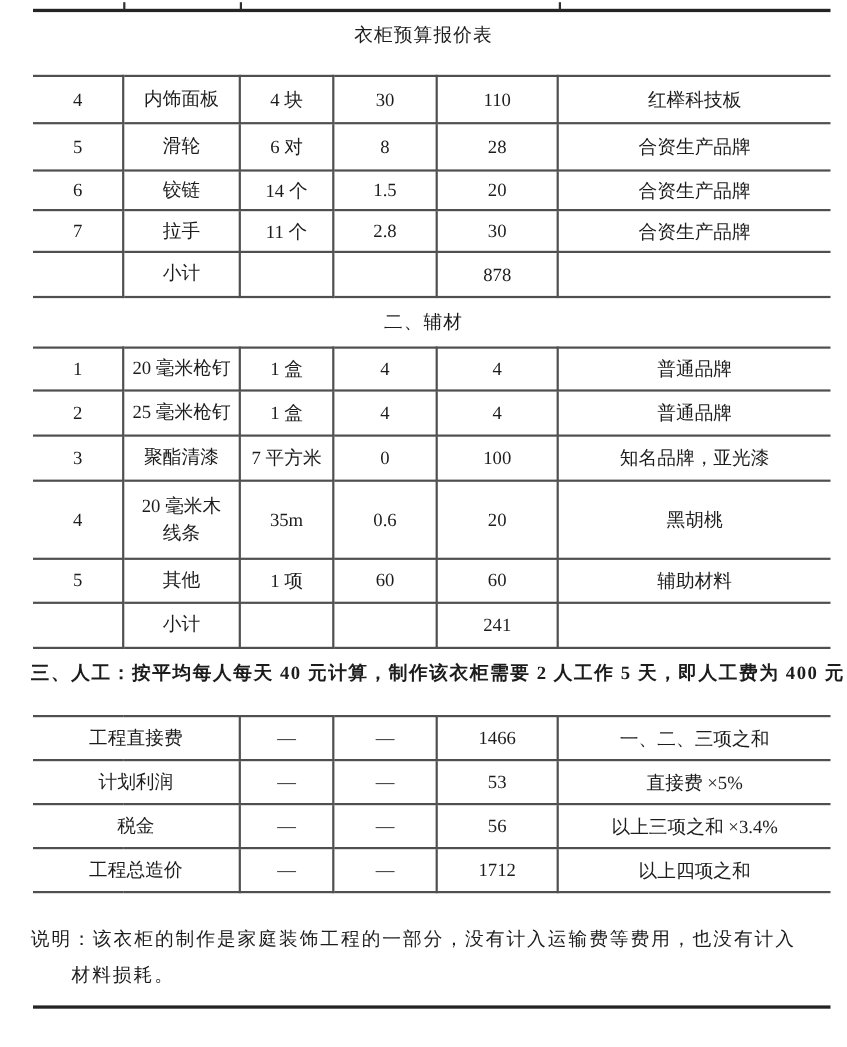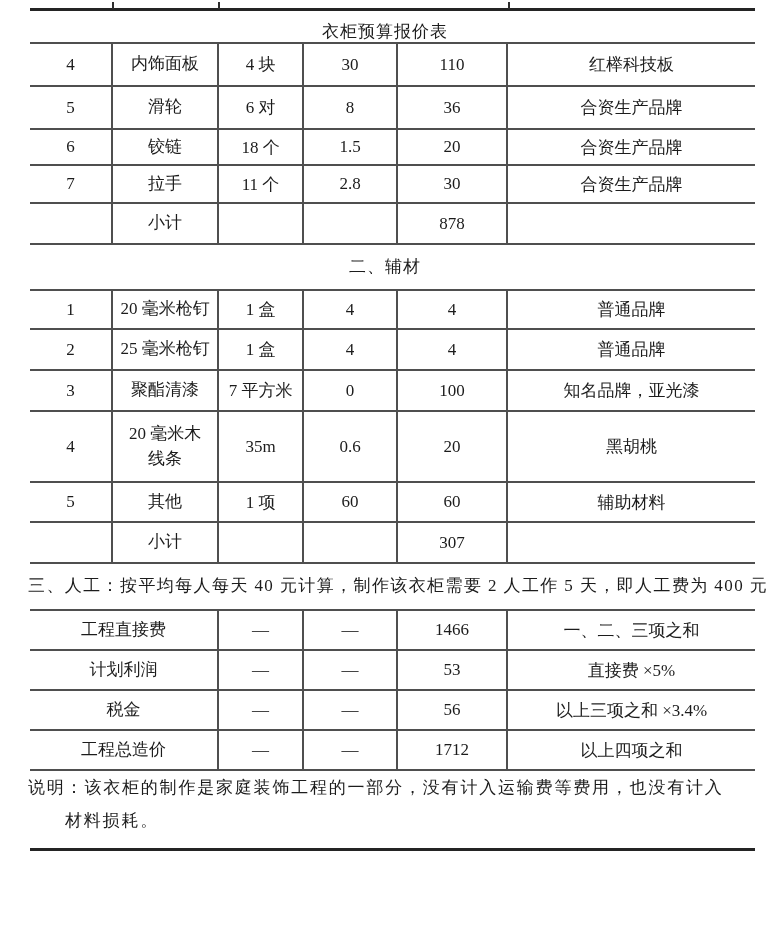--- a/index.html
+++ b/index.html
@@ -32,21 +32,21 @@
     top: -6px;
     width: 2px;
     height: 7px;
     background: #2e2e2e;
   }
   .tick-1 { left: 82px; }
   .tick-2 { left: 188px; }
   .tick-3 { left: 478px; }
 
   .doc-title {
-    height: 31px;
+    height: 57px;
     line-height: 41px;
     text-align: center;
     font-size: 17px;
     letter-spacing: 1px;
   }
 
   table.grid {
     border-collapse: collapse;
     table-layout: fixed;
     width: 725px;
@@ -83,33 +83,34 @@
   .section-header {
     height: 44px;
     line-height: 44px;
     text-align: center;
     font-size: 17px;
     letter-spacing: 1px;
     border-radius: 21px;
   }
 
   .labor-note {
-    height: 45px;
+    height: 60px;
     line-height: 43px;
     margin-left: 28px;
     width: 730px;
     font-size: 17px;
     letter-spacing: 1.4px;
     white-space: nowrap;
+    font-weight: bold;
   }
 
   .remark {
     margin-left: 28px;
     width: 730px;
-    padding-top: 0;
+    padding-top: 25px;
     font-size: 17px;
     letter-spacing: 1.8px;
     height: 71px;
   }
   .remark-line { line-height: 33px; white-space: nowrap; }
   .remark-line2 { padding-left: 37px; }
 </style>
 </head>
 <body>
 
@@ -139,27 +140,27 @@
         <td class="cell-qty">4 块</td>
         <td class="cell-price">30</td>
         <td class="cell-amount">110</td>
         <td class="cell-note">红榉科技板</td>
       </tr>
       <tr>
         <td class="cell-no">5</td>
         <td class="cell-item">滑轮</td>
         <td class="cell-qty">6 对</td>
         <td class="cell-price">8</td>
-        <td class="cell-amount">36</td>
+        <td class="cell-amount">28</td>
         <td class="cell-note">合资生产品牌</td>
       </tr>
       <tr>
         <td class="cell-no">6</td>
         <td class="cell-item">铰链</td>
-        <td class="cell-qty">18 个</td>
+        <td class="cell-qty">14 个</td>
         <td class="cell-price">1.5</td>
         <td class="cell-amount">20</td>
         <td class="cell-note">合资生产品牌</td>
       </tr>
       <tr>
         <td class="cell-no">7</td>
         <td class="cell-item">拉手</td>
         <td class="cell-qty">11 个</td>
         <td class="cell-price">2.8</td>
         <td class="cell-amount">30</td>
@@ -227,21 +228,21 @@
         <td class="cell-qty">1 项</td>
         <td class="cell-price">60</td>
         <td class="cell-amount">60</td>
         <td class="cell-note">辅助材料</td>
       </tr>
       <tr>
         <td class="cell-no"></td>
         <td class="cell-item">小计</td>
         <td class="cell-qty"></td>
         <td class="cell-price"></td>
-        <td class="cell-amount">307</td>
+        <td class="cell-amount">241</td>
         <td class="cell-note"></td>
       </tr>
     </tbody>
   </table>
 
   <div class="labor-note">三、人工：按平均每人每天 40 元计算，制作该衣柜需要 2 人工作 5 天，即人工费为 400 元</div>
 
   <table class="grid" id="table-summary">
     <colgroup>
       <col style="width:82px">

